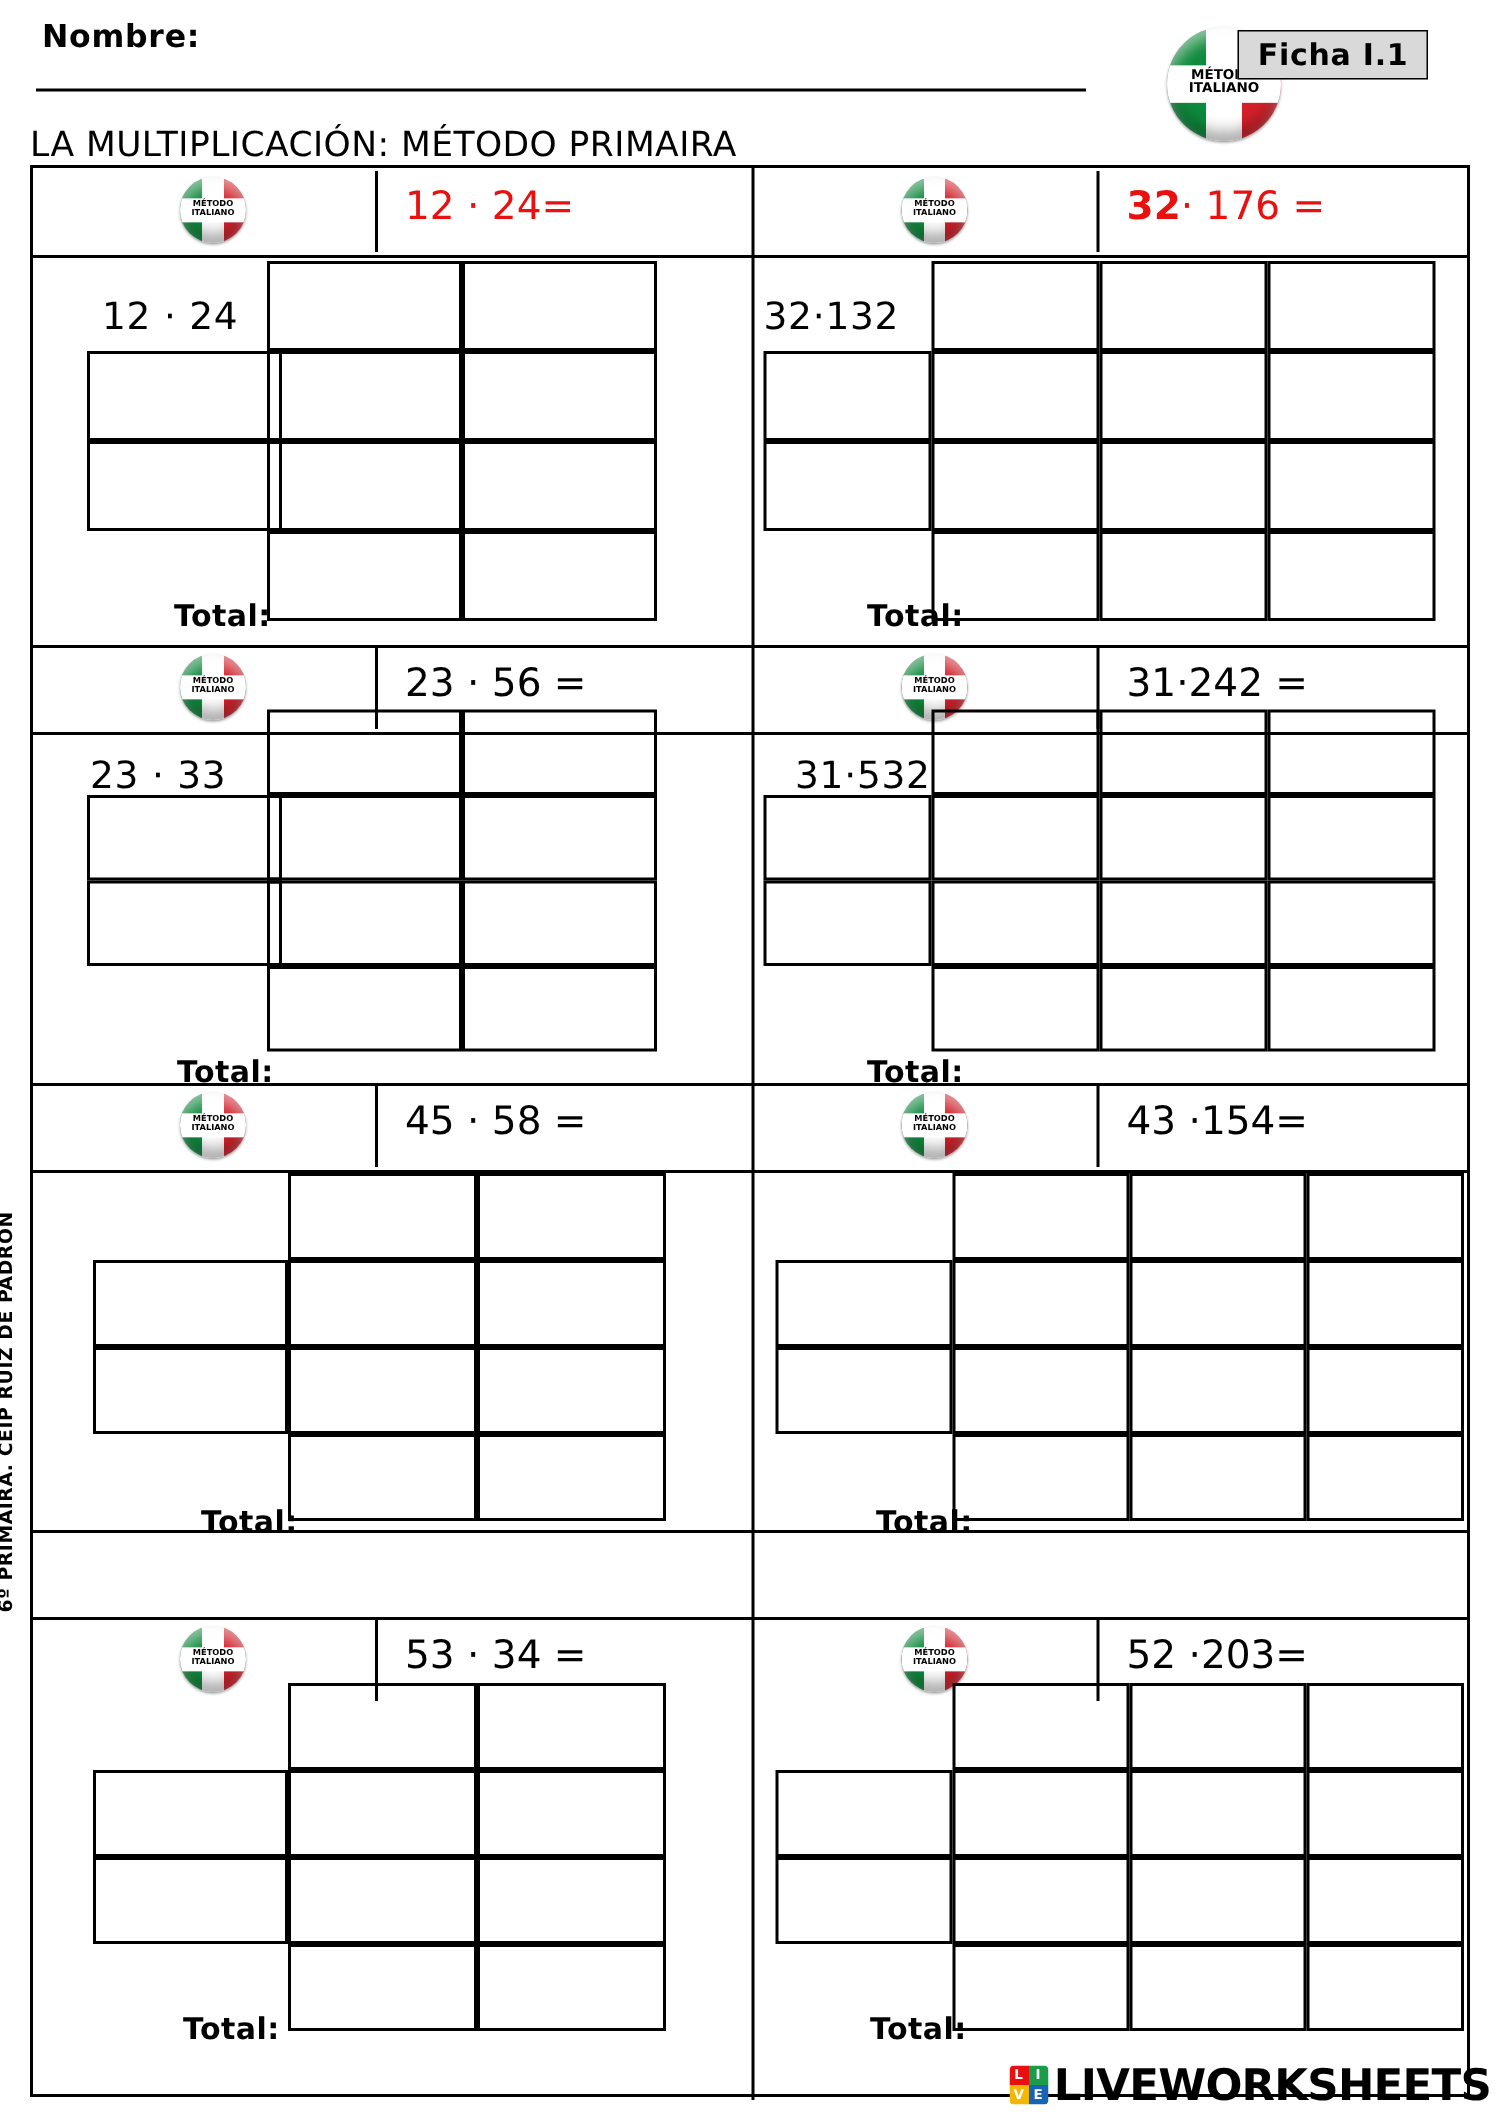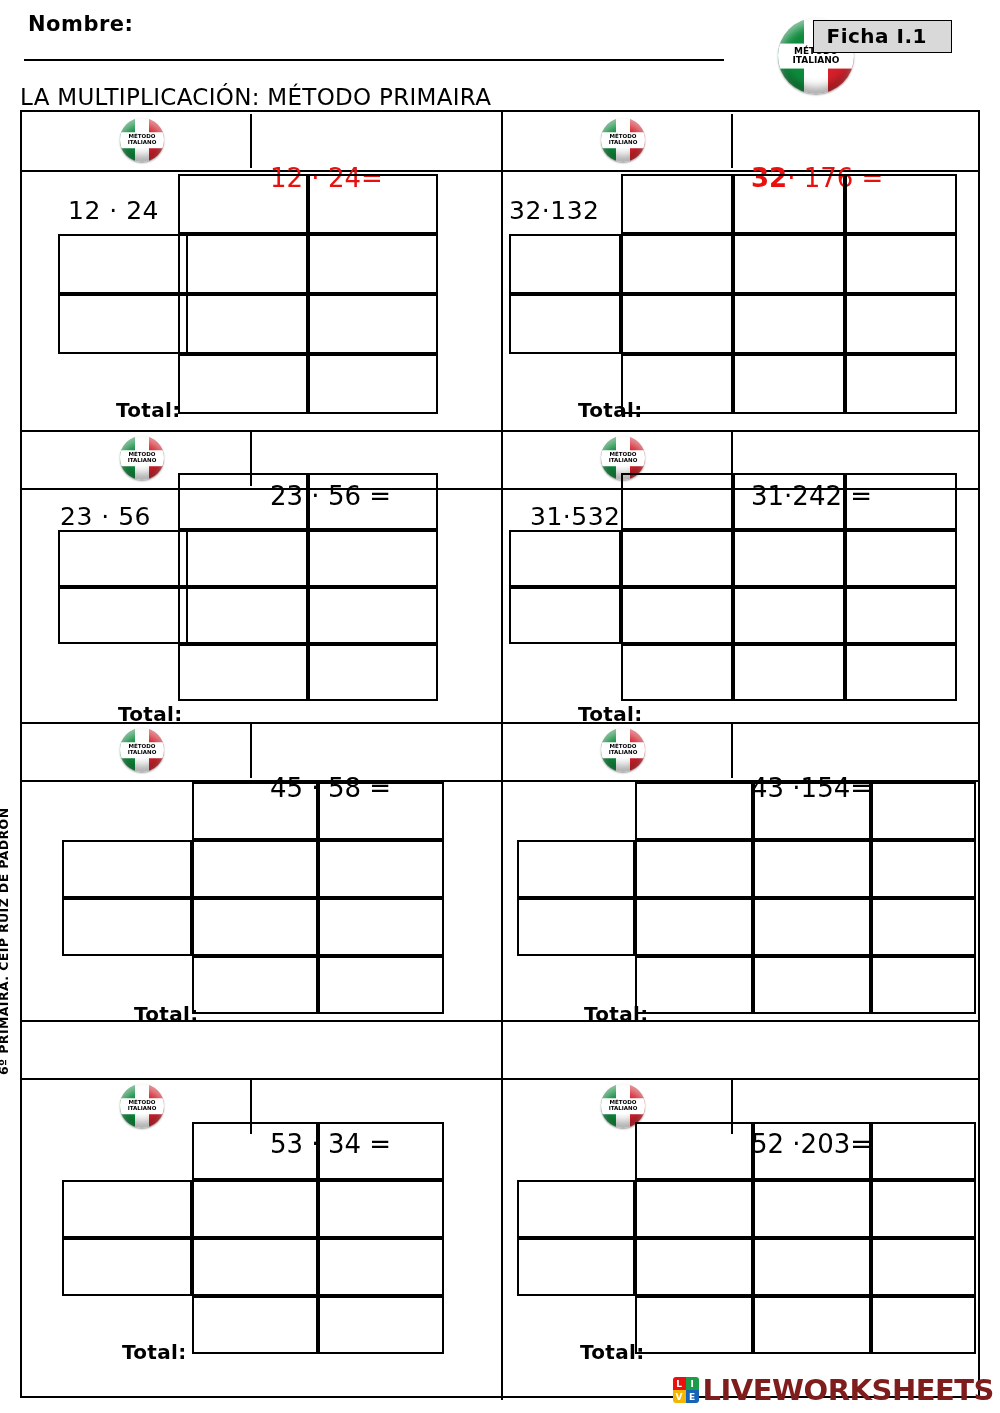--- a/index.html
+++ b/index.html
@@ -38,21 +38,21 @@
     width: 700px;
     height: 0;
     border-top: 2px solid #000;
   }
   .ficha-badge {
     position: absolute;
     right: 8px;
     top: 8px;
     background: #d9d9d9;
     border: 1px solid #000;
-    padding: 3px 24px 4px 12px;
+    padding: 3px 12px 4px 12px;
     font-size: 20px;
     font-weight: bold;
     letter-spacing: .5px;
   }
   .title {
     position: absolute;
     left: 20px;
     top: 72px;
     font-size: 23px;
     letter-spacing: .3px;
@@ -135,21 +135,20 @@
     height: 54px;
     border-left: 2px solid #000;
   }
   .prob-head .expr {
     position: absolute;
     left: 248px;
     top: 11px;
     font-size: 26px;
     white-space: nowrap;
     font-family: "DejaVu Sans", sans-serif;
-    margin-top: 40px;
   }
   .prob-head .expr.red { color: #e8110f; }
   .prob-head .expr .bold { font-weight: bold; }
 
   
   .cellbox {
     position: absolute;
     border: 2px solid #000;
     box-sizing: border-box;
   }
@@ -208,21 +207,21 @@
     justify-content: center;
   }
   .lws .sq .a { background: #e8110f; }
   .lws .sq .b { background: #1a9c4a; }
   .lws .sq .c { background: #f2b705; }
   .lws .sq .d { background: #1763b5; }
   .lws .word {
     font-size: 29px;
     font-weight: bold;
     letter-spacing: -.5px;
-    color: #7f1d1d;
+    color: #000000;
     font-family: "DejaVu Sans", sans-serif;
   }
 </style>
 </head>
 <body>
 
 <div class="header">
   <div class="nombre-label">Nombre:</div>
   <div class="nombre-rule"></div>
   <div class="header-roundel">
@@ -326,21 +325,21 @@
         <div class="band">
           <div>MÉTODO</div>
           <div>ITALIANO</div>
         </div>
       </div>
     </div>
     <div class="sep"></div>
     <div class="expr">31·242 =</div>
   </div>
 
-  <div class="label-expr" style="left:38px;top:390px;">23 · 56</div>
+  <div class="label-expr" style="left:38px;top:390px;">23 · 33</div>
   <div class="cellbox" style="left:36px;top:418px;width:130px;height:57px;"></div>
   <div class="cellbox" style="left:36px;top:475px;width:130px;height:57px;"></div>
   <div class="cellbox" style="left:156px;top:361px;width:130px;height:57px;"></div>
   <div class="cellbox" style="left:156px;top:418px;width:130px;height:57px;"></div>
   <div class="cellbox" style="left:156px;top:475px;width:130px;height:57px;"></div>
   <div class="cellbox" style="left:156px;top:532px;width:130px;height:57px;"></div>
   <div class="cellbox" style="left:286px;top:361px;width:130px;height:57px;"></div>
   <div class="cellbox" style="left:286px;top:418px;width:130px;height:57px;"></div>
   <div class="cellbox" style="left:286px;top:475px;width:130px;height:57px;"></div>
   <div class="cellbox" style="left:286px;top:532px;width:130px;height:57px;"></div>

